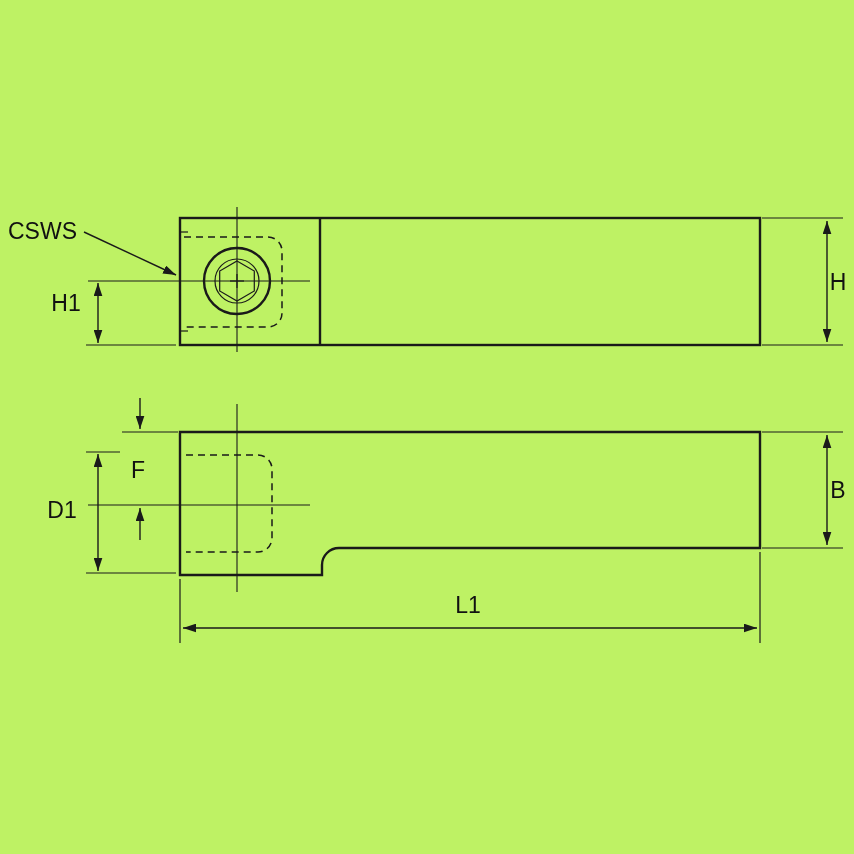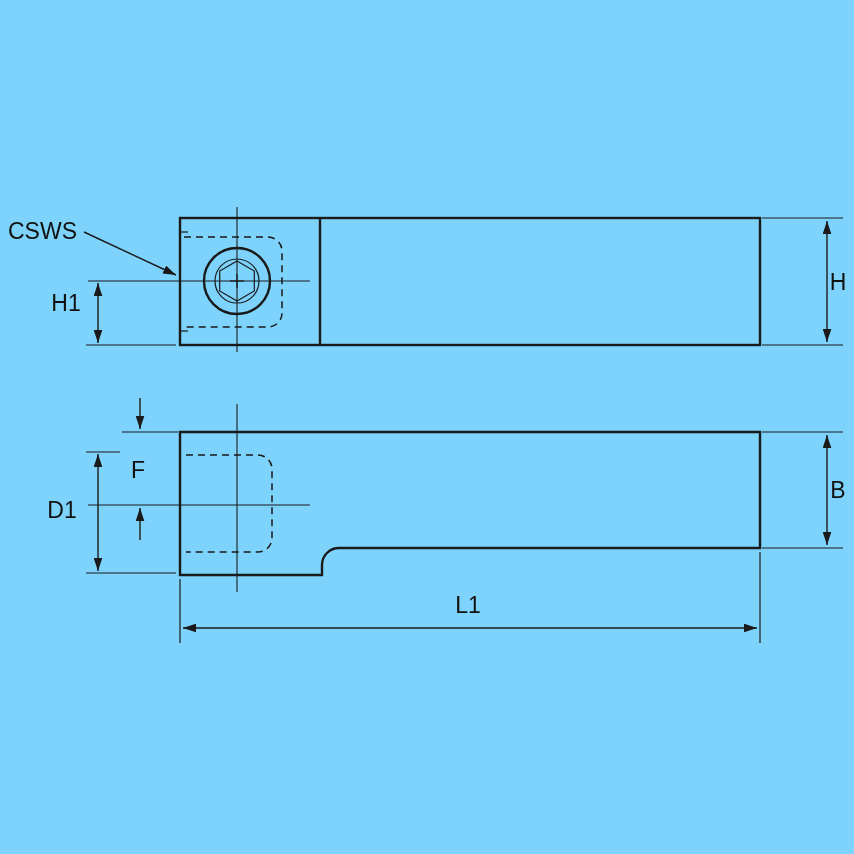--- a/index.html
+++ b/index.html
@@ -7,21 +7,21 @@
     padding: 0;
     background: #ffffff;
     width: 854px;
     height: 854px;
     font-family: "Liberation Sans", sans-serif;
   }
   .stage {
     position: relative;
     width: 854px;
     height: 854px;
-    background: #7dd3fc;
+    background: #bef264;
     overflow: hidden;
   }
   svg { display: block; }
   .outline   { fill: none; stroke: #1a1a1a; stroke-width: 2.4; }
   .thin      { fill: none; stroke: #1a1a1a; stroke-width: 1.2; }
   .dim       { fill: none; stroke: #1a1a1a; stroke-width: 1.4; }
   .dashed    { fill: none; stroke: #1a1a1a; stroke-width: 1.5; stroke-dasharray: 7 5; }
   .center    { fill: none; stroke: #1a1a1a; stroke-width: 1.1; }
   .dimtext   { font-family: "Liberation Sans", sans-serif; font-size: 23px; fill: #111111; }
 </style>

